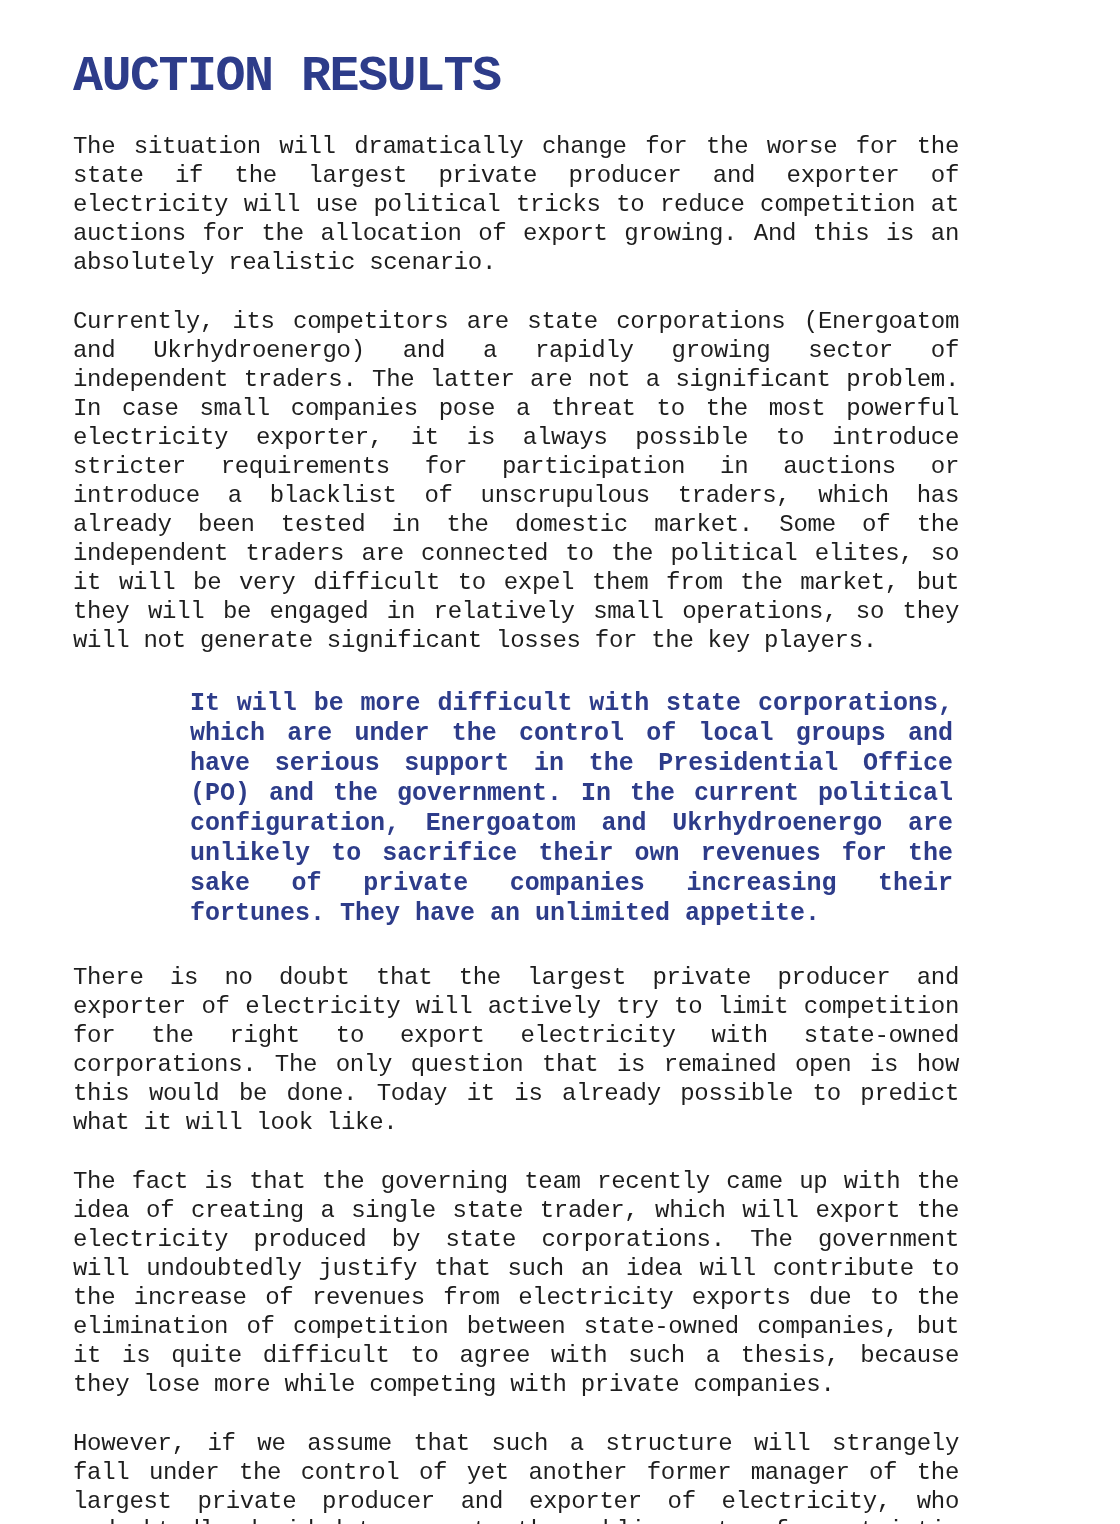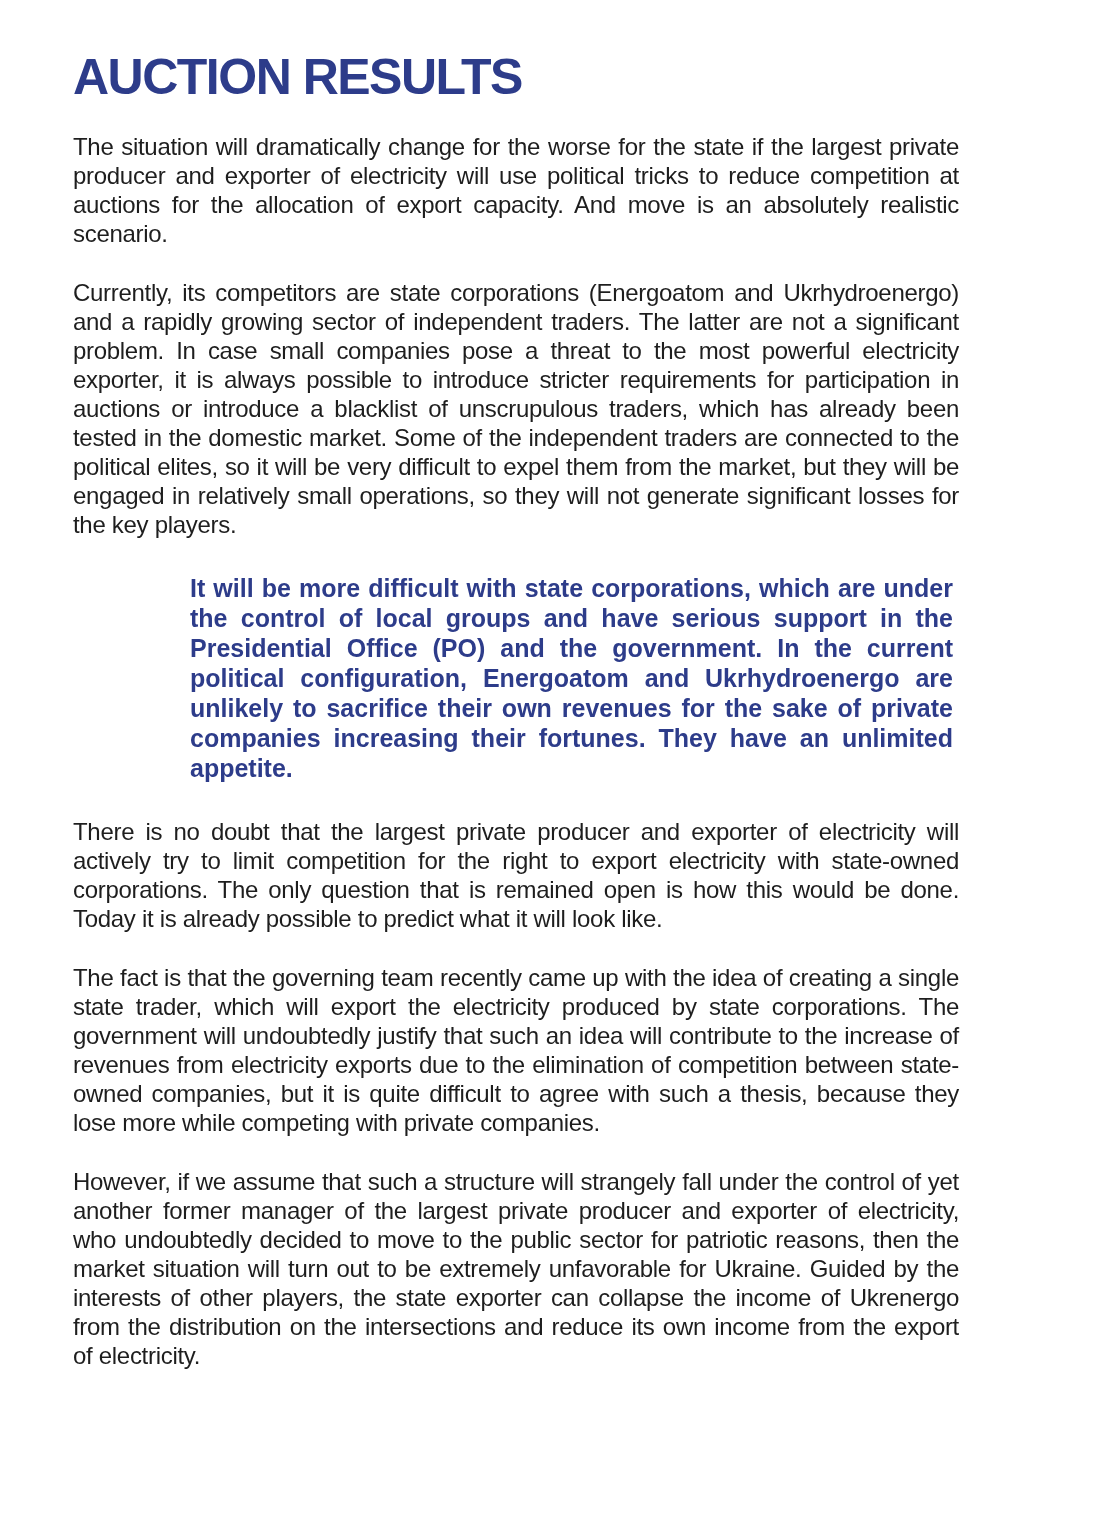--- a/index.html
+++ b/index.html
@@ -16,20 +16,21 @@
     height: 1524px;
     background: var(--background);
     font-family: "Liberation Sans", sans-serif;
     overflow: hidden;
   }
   .page {
     box-sizing: border-box;
     width: 1071px;
     height: 1524px;
     padding: 52px 112px 0 73px;
+    font-family: Liberation Mono, monospace;
   }
   .title {
     margin: 0 0 30px 0;
     font-size: 50px;
     line-height: 1.0;
     font-weight: 800;
     letter-spacing: -1.5px;
     color: var(--accent);
     font-stretch: condensed;
   }
@@ -51,21 +52,21 @@
     text-align: justify;
     font-stretch: condensed;
   }
 </style>
 </head>
 <body>
 
 <div class="page">
   <h1 class="title">AUCTION RESULTS</h1>
 
-  <p class="body">The situation will dramatically change for the worse for the state if the largest private producer and exporter of electricity will use political tricks to reduce competition at auctions for the allocation of export capacity. And move is an absolutely realistic scenario.</p>
+  <p class="body">The situation will dramatically change for the worse for the state if the largest private producer and exporter of electricity will use political tricks to reduce competition at auctions for the allocation of export growing. And this is an absolutely realistic scenario.</p>
 
   <p class="body">Currently, its competitors are state corporations (Energoatom and Ukrhydroenergo) and a rapidly growing sector of independent traders. The latter are not a significant problem. In case small companies pose a threat to the most powerful electricity exporter, it is always possible to introduce stricter requirements for participation in auctions or introduce a blacklist of unscrupulous traders, which has already been tested in the domestic market. Some of the independent traders are connected to the political elites, so it will be very difficult to expel them from the market, but they will be engaged in relatively small operations, so they will not generate significant losses for the key players.</p>
 
   <p class="quote">It will be more difficult with state corporations, which are under the control of local groups and have serious support in the Presidential Office (PO) and the government. In the current political configuration, Energoatom and Ukrhydroenergo are unlikely to sacrifice their own revenues for the sake of private companies increasing their fortunes. They have an unlimited appetite.</p>
 
   <p class="body">There is no doubt that the largest private producer and exporter of electricity will actively try to limit competition for the right to export electricity with state-owned corporations. The only question that is remained open is how this would be done. Today it is already possible to predict what it will look like.</p>
 
   <p class="body">The fact is that the governing team recently came up with the idea of creating a single state trader, which will export the electricity produced by state corporations. The government will undoubtedly justify that such an idea will contribute to the increase of revenues from electricity exports due to the elimination of competition between state-owned companies, but it is quite difficult to agree with such a thesis, because they lose more while competing with private companies.</p>
 
   <p class="body">However, if we assume that such a structure will strangely fall under the control of yet another former manager of the largest private producer and exporter of electricity, who undoubtedly decided to move to the public sector for patriotic reasons, then the market situation will turn out to be extremely unfavorable for Ukraine. Guided by the interests of other players, the state exporter can collapse the income of Ukrenergo from the distribution on the intersections and reduce its own income from the export of electricity.</p>

